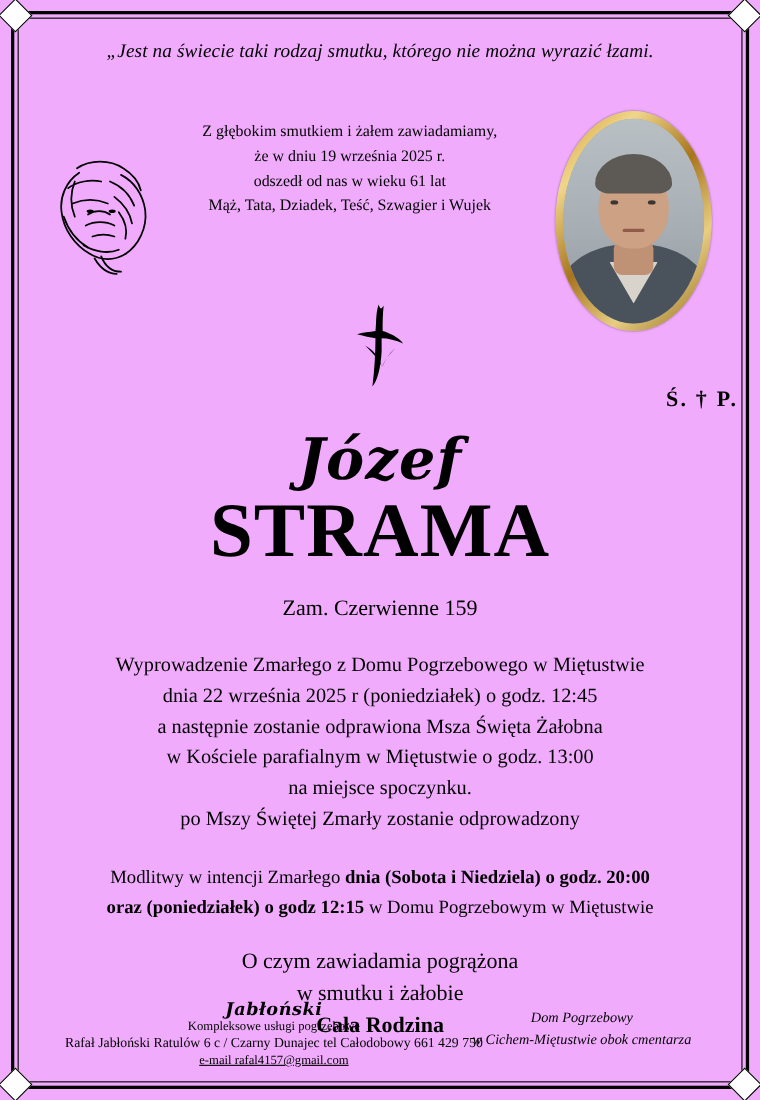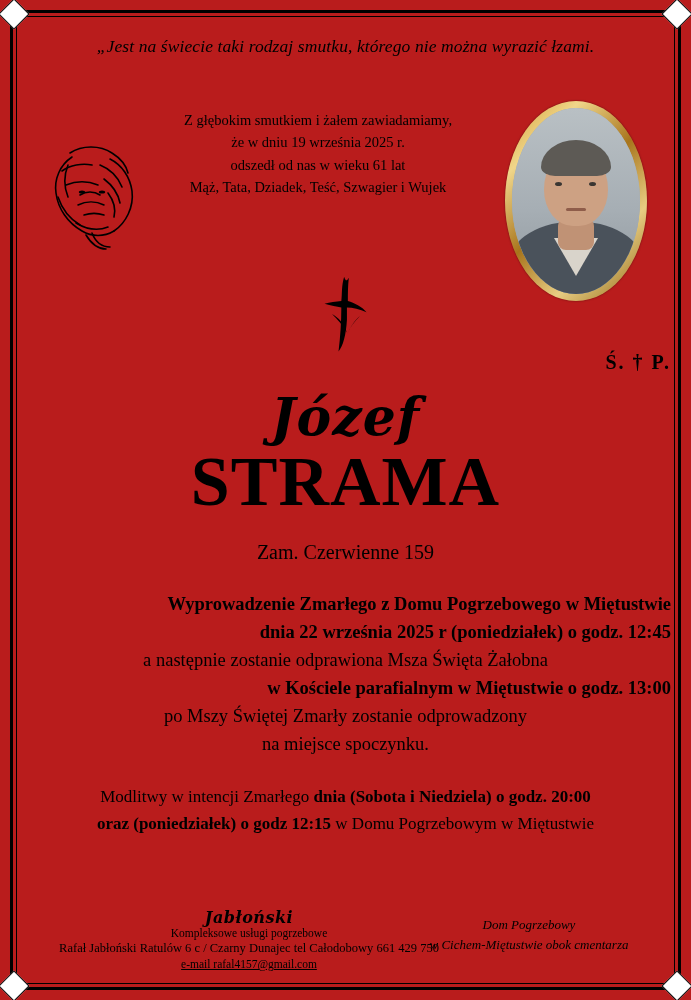--- a/index.html
+++ b/index.html
@@ -11,21 +11,21 @@
     width: 691px;
     height: 1000px;
     font-family: "Liberation Serif", serif;
     color: #000000;
     overflow: hidden;
   }
   .page {
     position: relative;
     width: 691px;
     height: 1000px;
-    background: #b91c1c;
+    background: #f0abfc;
     box-sizing: border-box;
   }
   .border-outer {
     position: absolute;
     left: 10px;
     top: 10px;
     right: 10px;
     bottom: 10px;
     border: 3px solid #000000;
     box-sizing: border-box;
@@ -211,21 +211,21 @@
     font-size: 20px;
     margin-top: 24px;
   }
 
   .ceremony {
     text-align: center;
     margin-top: 26px;
     font-size: 18.5px;
     line-height: 1.52;
   }
-  .ceremony .b { font-weight: bold; text-align: right; }
+  .ceremony .b { font-weight: normal; }
 
   .prayers {
     text-align: center;
     margin-top: 26px;
     font-size: 17px;
     line-height: 1.55;
   }
   .prayers .b { font-weight: bold; }
 
   .closing {
@@ -364,33 +364,38 @@
 
     <div class="firstname">Józef</div>
     <div class="surname">STRAMA</div>
     <div class="address">Zam. Czerwienne 159</div>
 
     <div class="ceremony">
       <div class="b">Wyprowadzenie Zmarłego z Domu Pogrzebowego w Miętustwie</div>
       <div class="b">dnia 22 września 2025 r (poniedziałek) o godz. 12:45</div>
       <div>a następnie zostanie odprawiona Msza Święta Żałobna</div>
       <div class="b">w Kościele parafialnym w Miętustwie o godz. 13:00</div>
+      <div>na miejsce  spoczynku.</div>
       <div>po Mszy Świętej Zmarły zostanie odprowadzony</div>
-      <div>na miejsce  spoczynku.</div>
     </div>
 
     <div class="prayers">
       <div>
         <span>Modlitwy  w intencji Zmarłego  </span><span class="b">dnia  (Sobota i Niedziela) o godz. 20:00</span>
       </div>
       <div>
         <span class="b">oraz (poniedziałek) o godz 12:15</span><span> w Domu Pogrzebowym w Miętustwie</span>
       </div>
     </div>
 
+    <div class="closing">
+      <div class="reg">O czym zawiadamia pogrążona</div>
+      <div class="reg">w smutku i żałobie</div>
+      <div>Cała Rodzina</div>
+    </div>
 
     <div class="footer">
       <div class="footer-left">
         <div class="brand">Jabłoński</div>
         <div class="brand-sub">Kompleksowe usługi pogrzebowe</div>
         <div class="footer-line">Rafał Jabłoński Ratulów 6 c / Czarny Dunajec  tel Całodobowy 661 429 750</div>
         <div class="footer-mail">e-mail  rafal4157@gmail.com</div>
       </div>
       <div class="footer-right">
         <div>Dom   Pogrzebowy</div>

